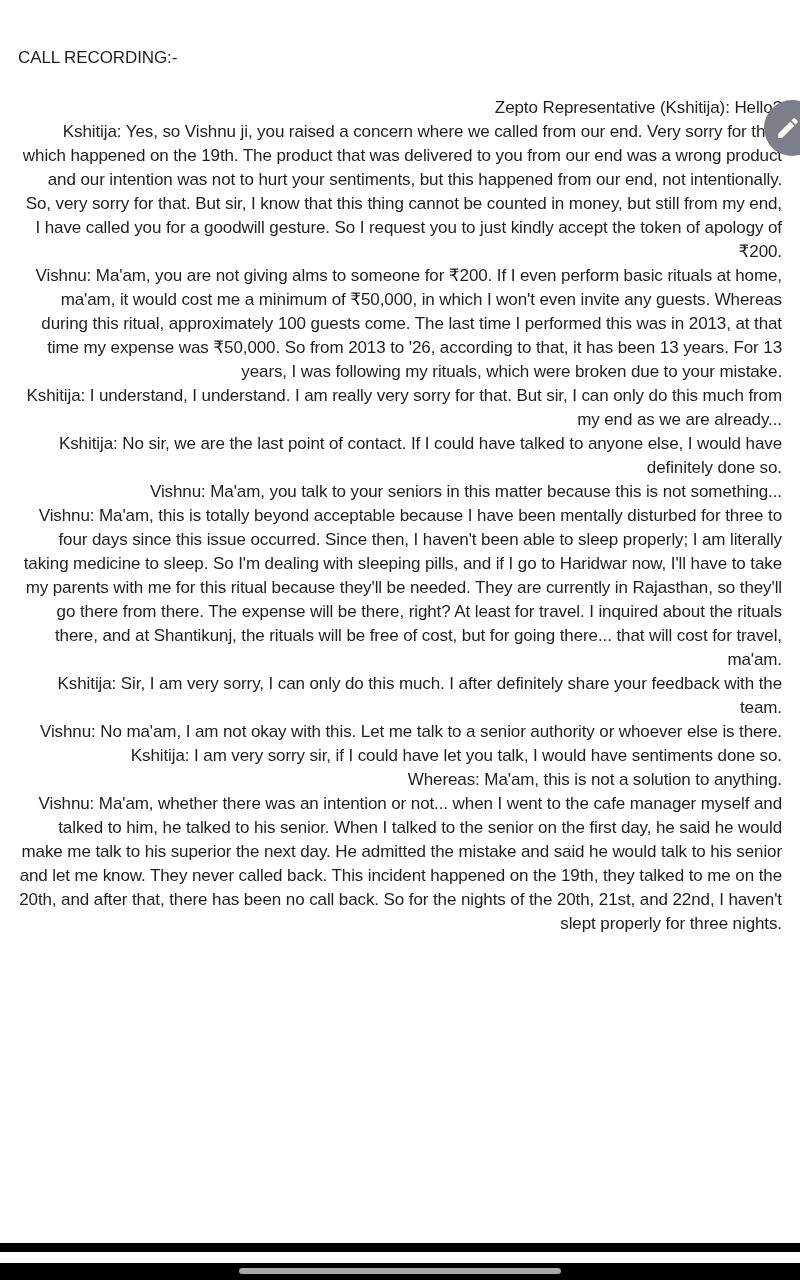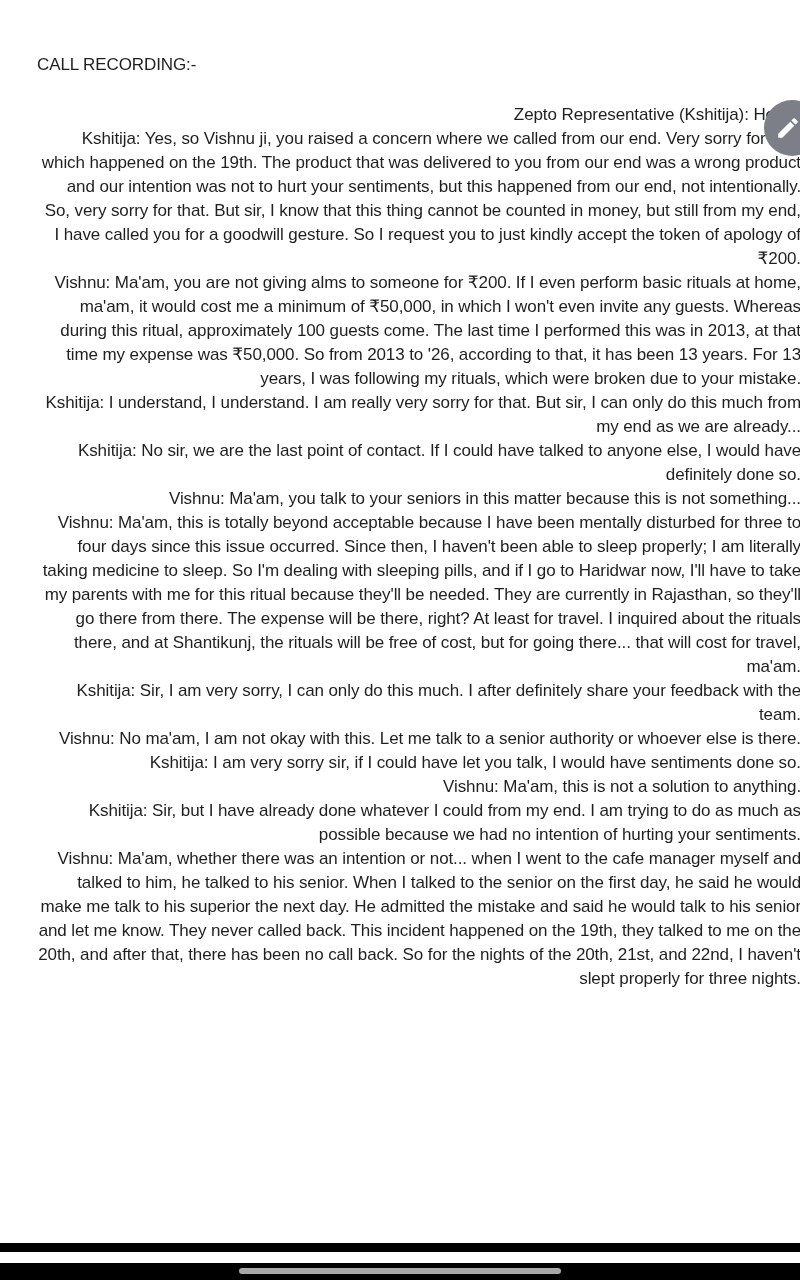--- a/index.html
+++ b/index.html
@@ -11,27 +11,26 @@
     overflow: hidden;
   }
   .page {
     position: absolute;
     inset: 0;
     background: #ffffff;
   }
   .doc-content {
     position: absolute;
     left: 18px;
-    top: 53px;
+    top: 46px;
     width: 764px;
     color: #1f1f1f;
     font-size: 17px;
     line-height: 24px;
     letter-spacing: -0.1px;
-    margin-left: 19px;
   }
   .doc-title { margin: 0; }
   .doc-date { margin: 26px 0 0 0; }
   .transcript { margin-top: 26px; }
   .transcript p.turn { margin: 0; text-align: right; }
   .edit-fab {
     position: absolute;
     left: 764px;
     top: 100px;
     width: 56px;
@@ -80,22 +79,21 @@
         <p class="turn">Zepto Representative (Kshitija): Hello?</p>
         <p class="turn">Kshitija: Yes, so Vishnu ji, you raised a concern where we called from our end. Very sorry for this, which happened on the 19th. The product that was delivered to you from our end was a wrong product and our intention was not to hurt your sentiments, but this happened from our end, not intentionally. So, very sorry for that. But sir, I know that this thing cannot be counted in money, but still from my end, I have called you for a goodwill gesture. So I request you to just kindly accept the token of apology of ₹200.</p>
         <p class="turn">Vishnu: Ma'am, you are not giving alms to someone for ₹200. If I even perform basic rituals at home, ma'am, it would cost me a minimum of ₹50,000, in which I won't even invite any guests. Whereas during this ritual, approximately 100 guests come. The last time I performed this was in 2013, at that time my expense was ₹50,000. So from 2013 to '26, according to that, it has been 13 years. For 13 years, I was following my rituals, which were broken due to your mistake.</p>
         <p class="turn">Kshitija: I understand, I understand. I am really very sorry for that. But sir, I can only do this much from my end as we are already...</p>
         <p class="turn">Kshitija: No sir, we are the last point of contact. If I could have talked to anyone else, I would have definitely done so.</p>
         <p class="turn">Vishnu: Ma'am, you talk to your seniors in this matter because this is not something...</p>
         <p class="turn">Vishnu: Ma'am, this is totally beyond acceptable because I have been mentally disturbed for three to four days since this issue occurred. Since then, I haven't been able to sleep properly; I am literally taking medicine to sleep. So I'm dealing with sleeping pills, and if I go to Haridwar now, I'll have to take my parents with me for this ritual because they'll be needed. They are currently in Rajasthan, so they'll go there from there. The expense will be there, right? At least for travel. I inquired about the rituals there, and at Shantikunj, the rituals will be free of cost, but for going there... that will cost for travel, ma'am.</p>
         <p class="turn">Kshitija: Sir, I am very sorry, I can only do this much. I after definitely share your feedback with the team.</p>
         <p class="turn">Vishnu: No ma'am, I am not okay with this. Let me talk to a senior authority or whoever else is there.</p>
         <p class="turn">Kshitija: I am very sorry sir, if I could have let you talk, I would have sentiments done so.</p>
-        <p class="turn">Vishnu: Ma'am, this is not a solution to anything.</p>
-        <p class="turn">Kshitija: Sir, but I have already done whatever I could from my end. I am trying to do as much as possible because we had no intention of hurting your sentiments.</p>
+        <p class="turn">Whereas: Ma'am, this is not a solution to anything.</p>
         <p class="turn">Vishnu: Ma'am, whether there was an intention or not... when I went to the cafe manager myself and talked to him, he talked to his senior. When I talked to the senior on the first day, he said he would make me talk to his superior the next day. He admitted the mistake and said he would talk to his senior and let me know. They never called back. This incident happened on the 19th, they talked to me on the 20th, and after that, there has been no call back. So for the nights of the 20th, 21st, and 22nd, I haven't slept properly for three nights.</p>
       </div>
   </div>
 
   <button class="edit-fab" aria-label="Edit">
     <span style="display:flex;">
       <svg viewBox="0 0 24 24" fill="#ffffff" xmlns="http://www.w3.org/2000/svg">
         <path d="M3 17.25V21h3.75L17.81 9.94l-3.75-3.75L3 17.25zM20.71 7.04c.39-.39.39-1.02 0-1.41l-2.34-2.34c-.39-.39-1.02-.39-1.41 0l-1.83 1.83 3.75 3.75 1.83-1.83z"></path>
       </svg>
     </span>

